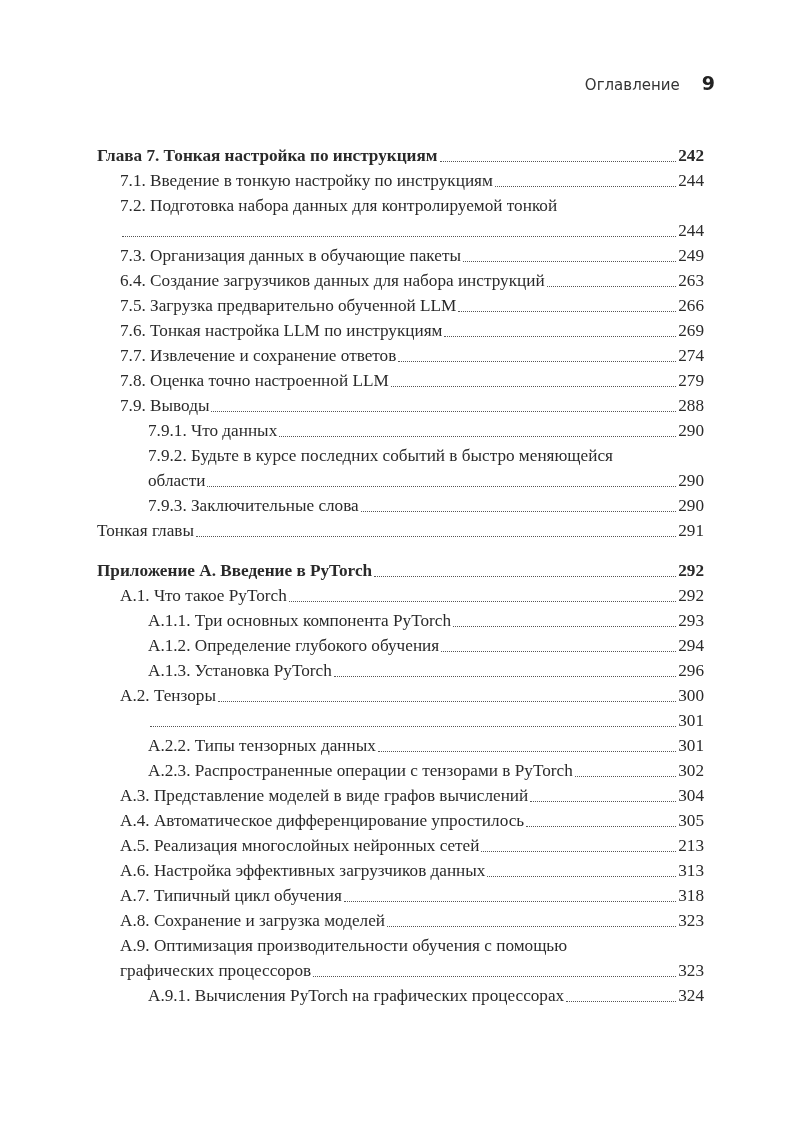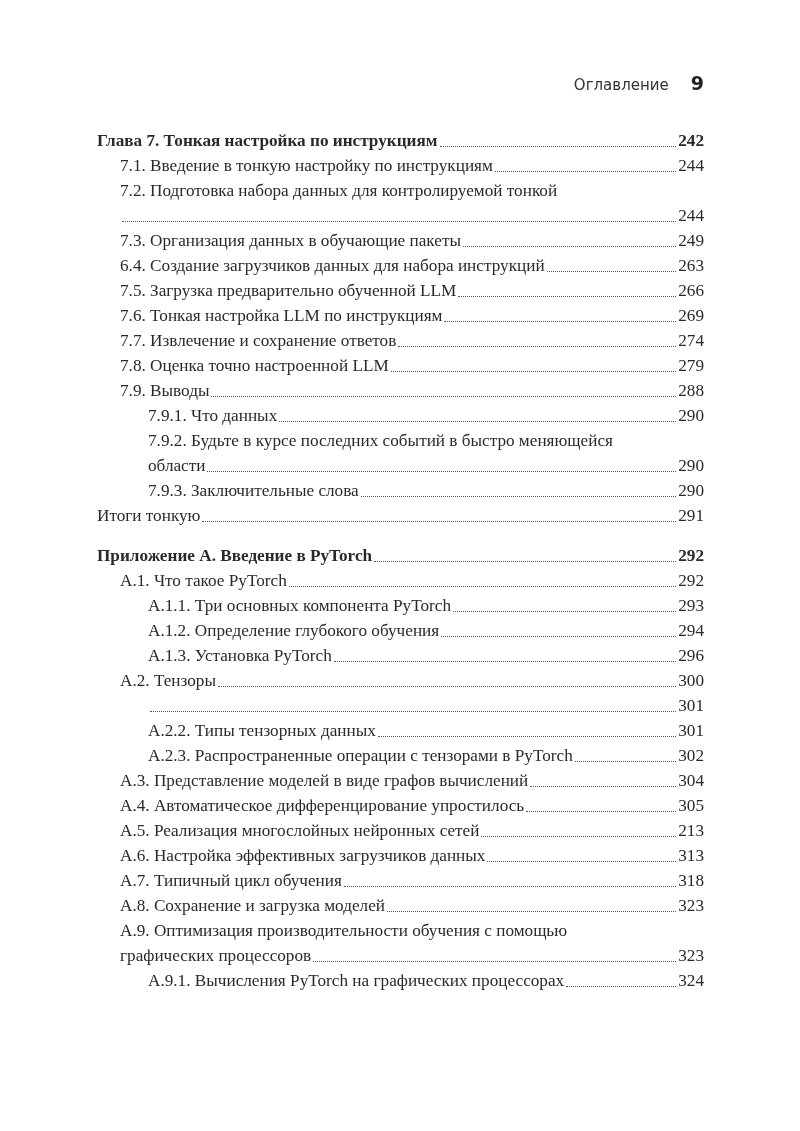--- a/index.html
+++ b/index.html
@@ -1,21 +1,21 @@
 <!DOCTYPE html>
 <html><head>
 <meta charset="utf-8">
 <style>
   html, body { margin: 0; padding: 0; background: #ffffff; }
   body { width: 800px; height: 1131px; position: relative; overflow: hidden; color: #2a2a2a; }
-  .running-head { position: absolute; top: 72px; right: 96px; display: flex; align-items: baseline; gap: 22px; }
+  .running-head { position: absolute; top: 72px; right: 85px; display: flex; align-items: baseline; gap: 22px; }
   .rh-title { font-family: "DejaVu Sans", sans-serif; font-size: 15px; color: #333; }
   .rh-page { font-family: "DejaVu Sans", sans-serif; font-size: 19px; font-weight: bold; color: #222; }
   .toc { position: absolute; left: 97px; top: 128px; width: 607px; font-family: "Liberation Serif", serif; font-size: 17.2px; }
-  .section { margin-bottom: 15px; }
+  .section { margin-bottom: 15px; margin-top: 15px; }
   .entry { display: flex; align-items: flex-end; line-height: 25px; }
   .entry .text { flex: 0 1 auto; }
   .entry .dots { flex: 1 1 auto; border-bottom: 1.5px dotted #555; margin: 0 2px 6px 2px; min-width: 10px; }
   .entry .page { flex: 0 0 auto; }
   .lvl0 { padding-left: 0; }
   .lvl1 { padding-left: 23px; }
   .lvl2 { padding-left: 51px; }
   .bold .text, .bold .page { font-weight: bold; }
   .wrap-first { display: block; line-height: 25px; }
 </style>
@@ -116,21 +116,21 @@
       </div>
       <div class="lvl2">
         <div class="entry">
           <span class="text">7.9.3. Заключительные слова</span>
           <span class="dots"></span>
           <span class="page">290</span>
         </div>
       </div>
       <div class="lvl0">
         <div class="entry">
-          <span class="text">Итоги тонкую</span>
+          <span class="text">Тонкая главы</span>
           <span class="dots"></span>
           <span class="page">291</span>
         </div>
       </div>
     </div>
     <div class="section">
       <div class="lvl0 bold">
         <div class="entry">
           <span class="text">Приложение А. Введение в PyTorch</span>
           <span class="dots"></span>

